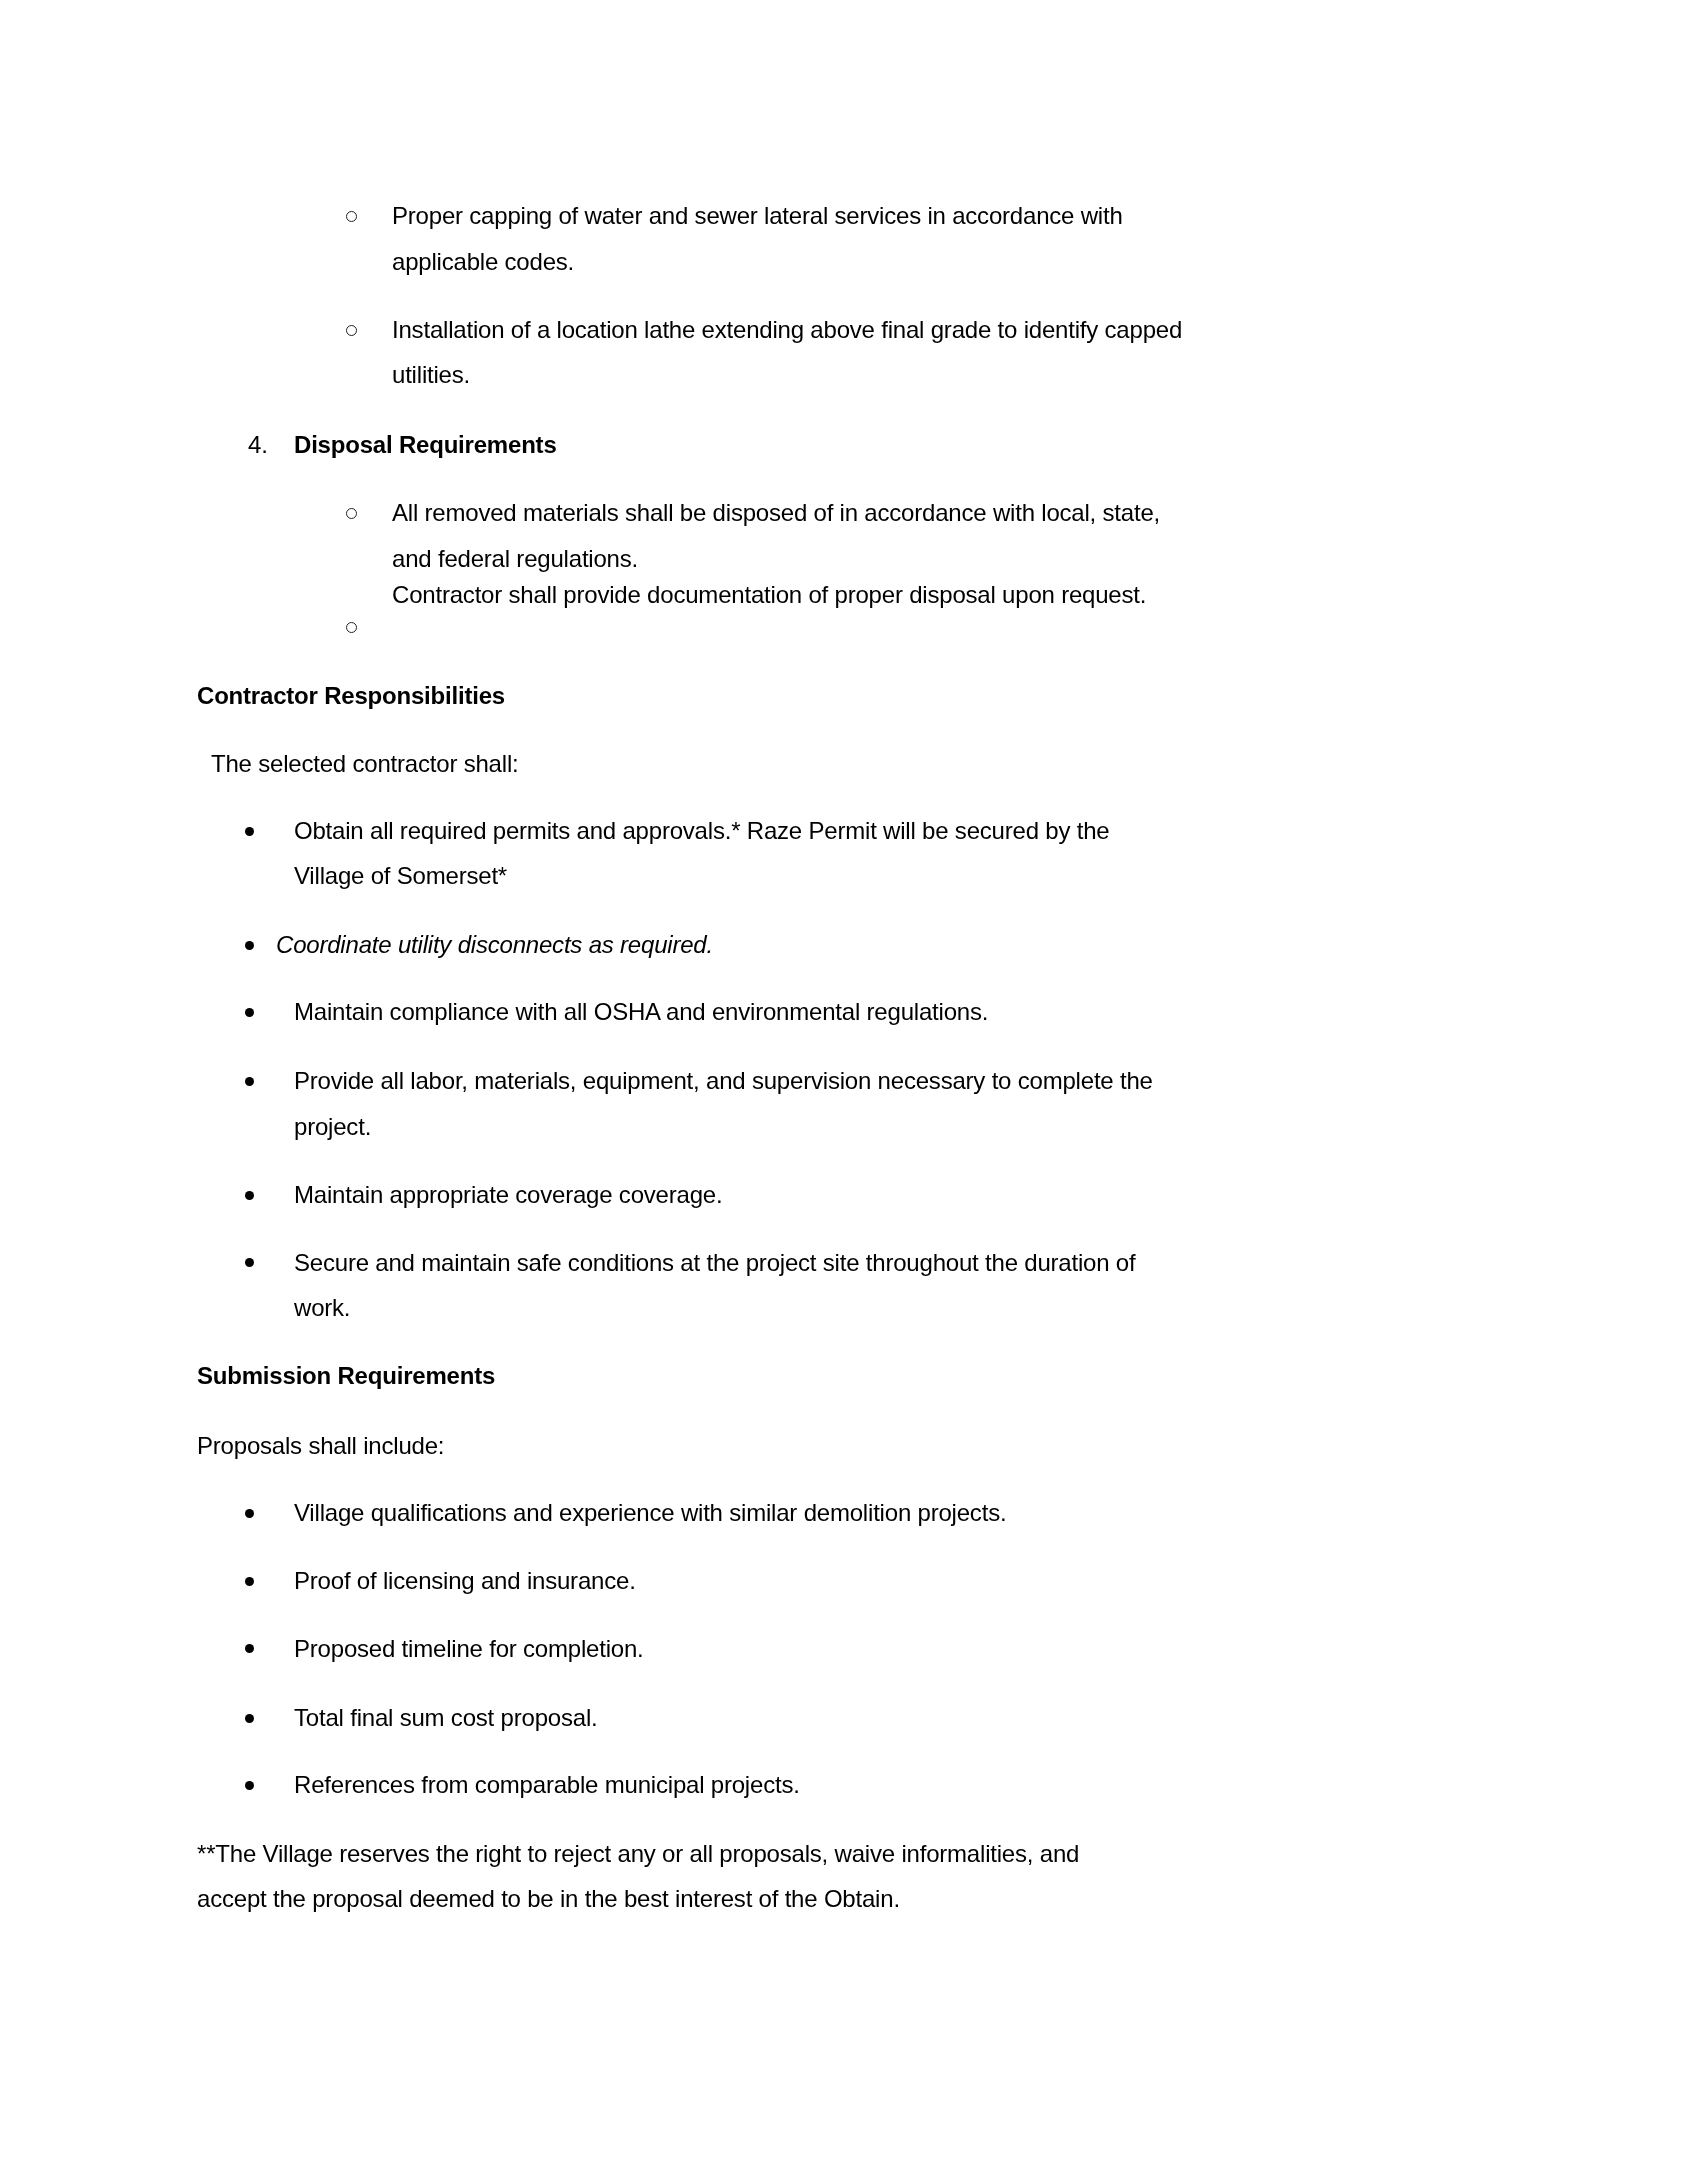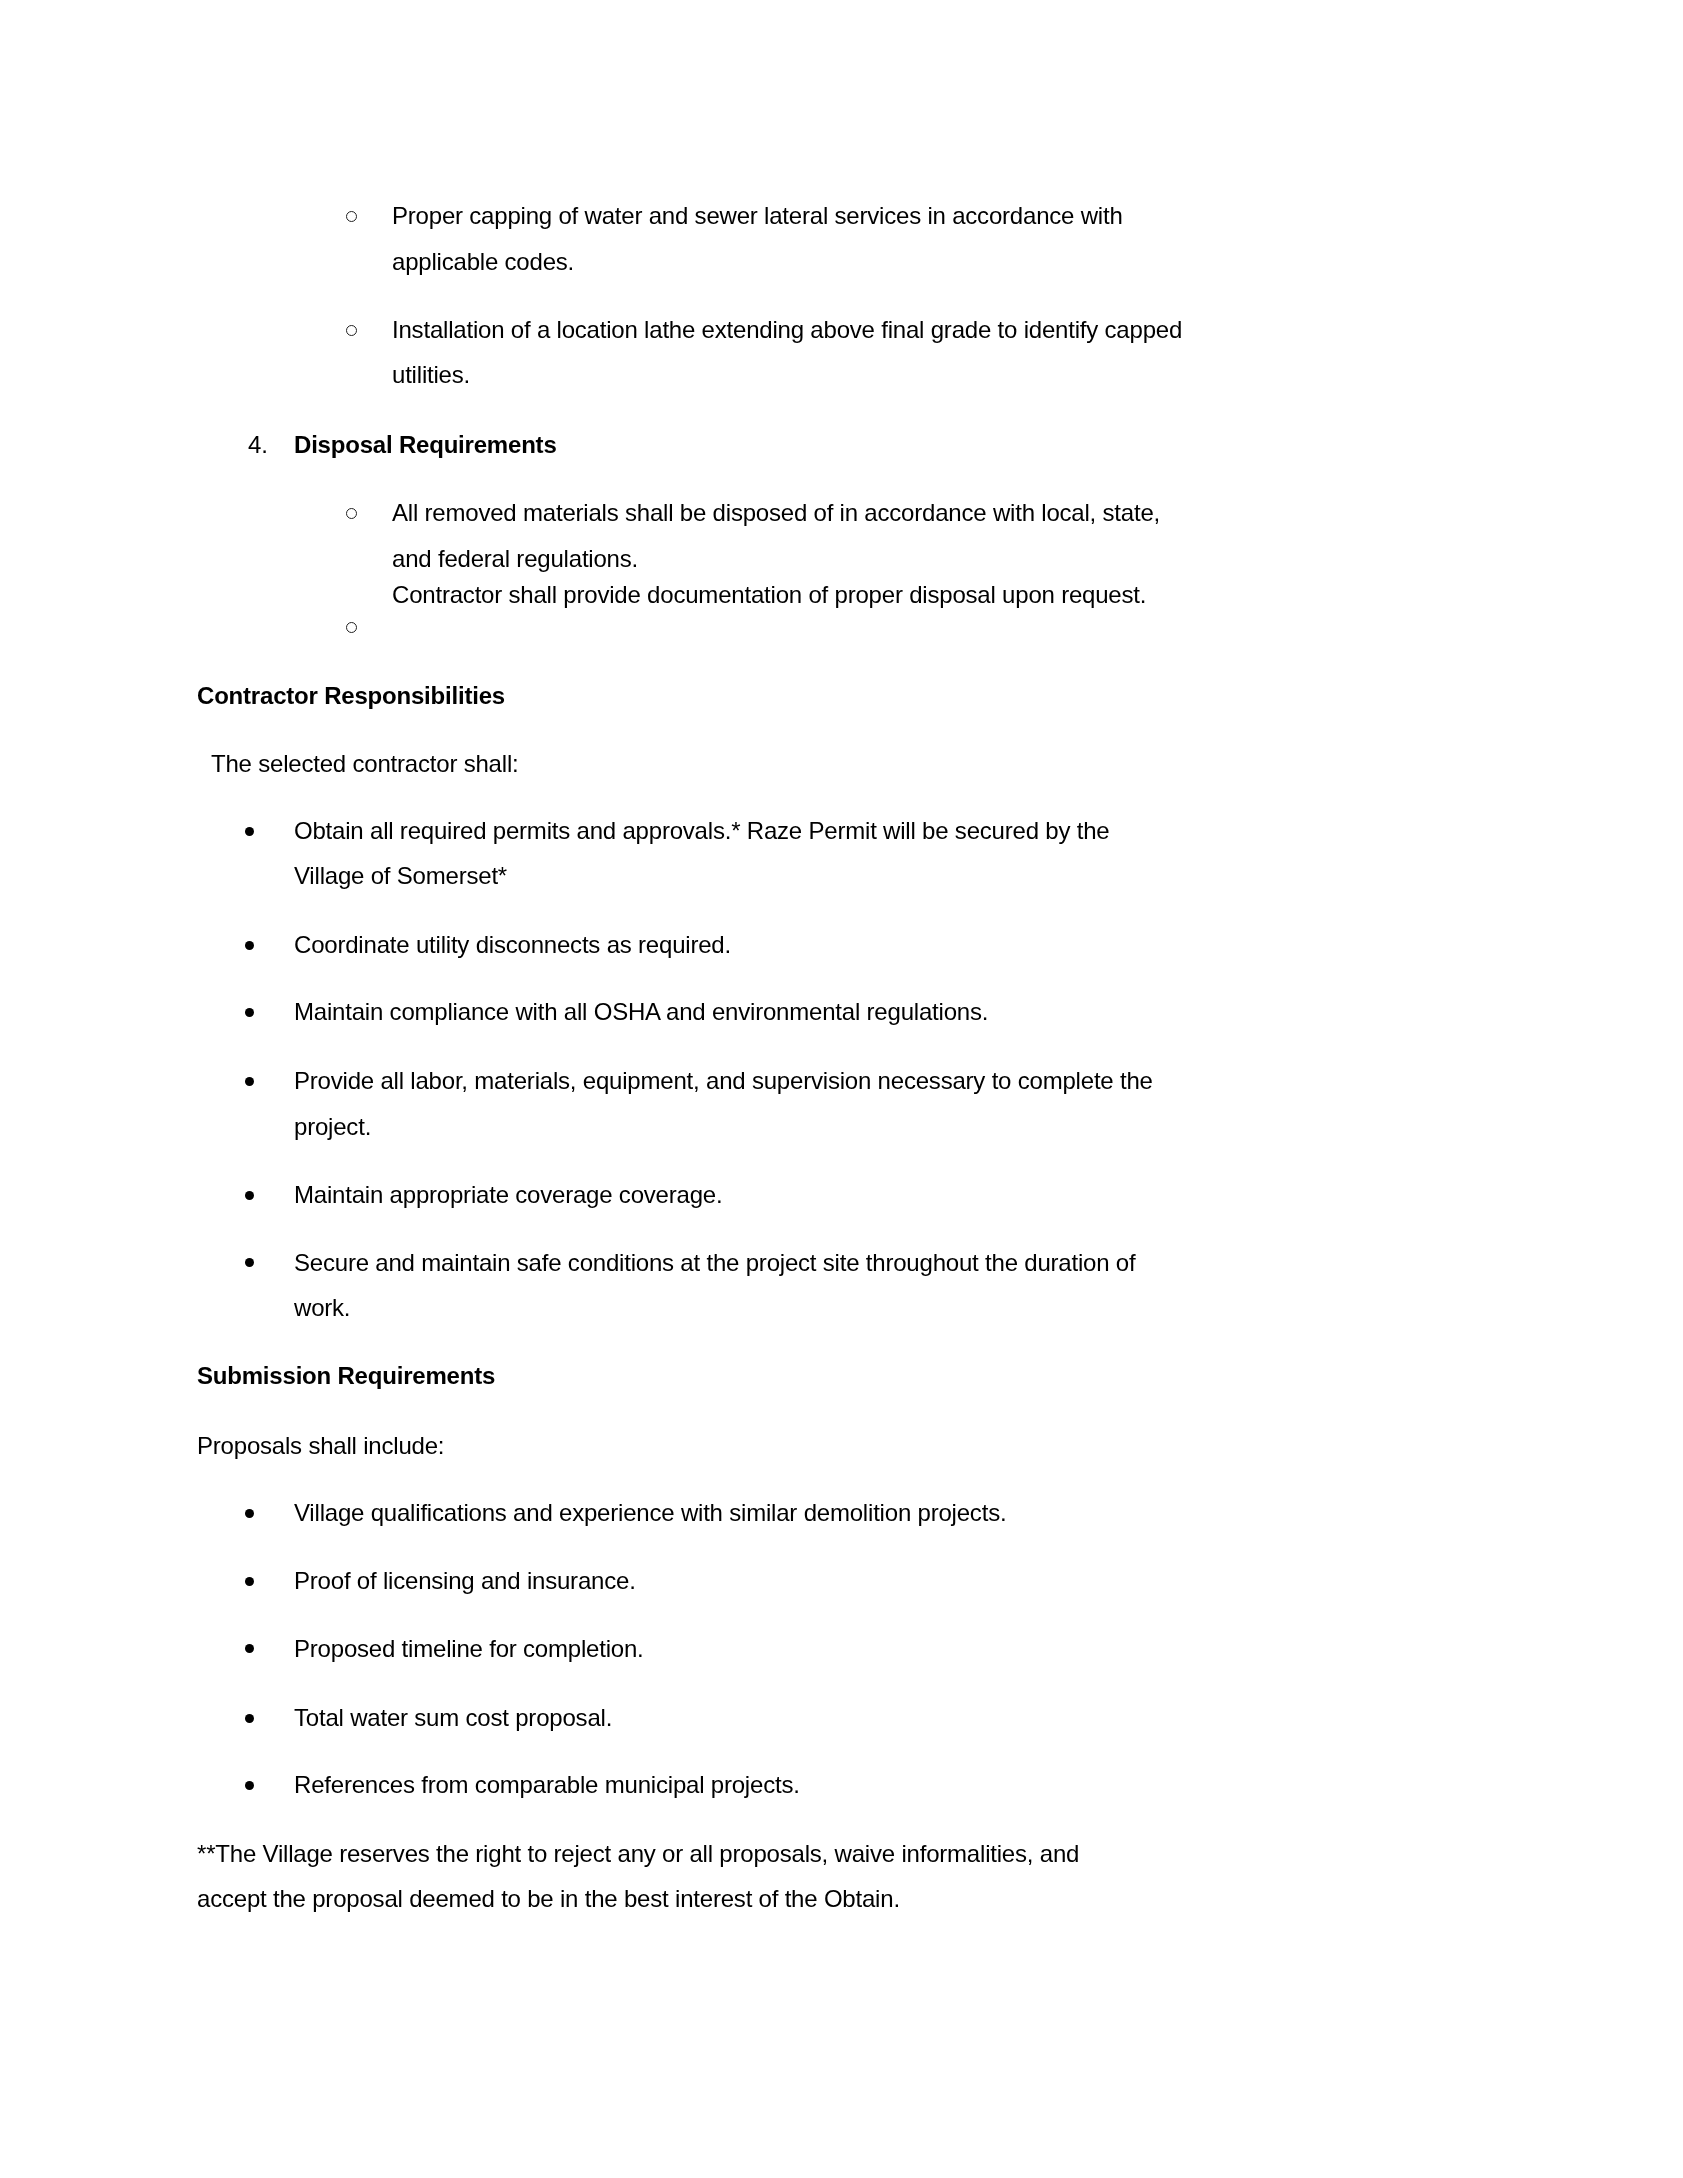--- a/index.html
+++ b/index.html
@@ -32,21 +32,21 @@
 <div class="line" style="left:392px; top:572px;">Contractor shall provide documentation of proper disposal upon request.</div>
 
 <div class="line bold" style="left:197px; top:673px;">Contractor Responsibilities</div>
 <div class="line" style="left:211px; top:741px;">The selected contractor shall:</div>
 
 <div class="dot-marker" style="left:245px; top:827px;"></div>
 <div class="line" style="left:294px; top:808px;">Obtain all required permits and approvals.* Raze Permit will be secured by the</div>
 <div class="line" style="left:294px; top:853px;">Village of Somerset*</div>
 
 <div class="dot-marker" style="left:245px; top:941px;"></div>
-<div class="line" style="left:294px; top:922px;">Coordinate utility disconnects as required.</div>
+<div class="line" style="left:276px; top:922px;font-style:italic;">Coordinate utility disconnects as required.</div>
 
 <div class="dot-marker" style="left:245px; top:1008px;"></div>
 <div class="line" style="left:294px; top:989px;">Maintain compliance with all OSHA and environmental regulations.</div>
 
 <div class="dot-marker" style="left:245px; top:1077px;"></div>
 <div class="line" style="left:294px; top:1058px;">Provide all labor, materials, equipment, and supervision necessary to complete the</div>
 <div class="line" style="left:294px; top:1104px;">project.</div>
 
 <div class="dot-marker" style="left:245px; top:1191px;"></div>
 <div class="line" style="left:294px; top:1172px;">Maintain appropriate coverage coverage.</div>
@@ -61,20 +61,20 @@
 <div class="dot-marker" style="left:245px; top:1509px;"></div>
 <div class="line" style="left:294px; top:1490px;">Village qualifications and experience with similar demolition projects.</div>
 
 <div class="dot-marker" style="left:245px; top:1577px;"></div>
 <div class="line" style="left:294px; top:1558px;">Proof of licensing and insurance.</div>
 
 <div class="dot-marker" style="left:245px; top:1644px;"></div>
 <div class="line" style="left:294px; top:1626px;">Proposed timeline for completion.</div>
 
 <div class="dot-marker" style="left:245px; top:1714px;"></div>
-<div class="line" style="left:294px; top:1695px;">Total water sum cost proposal.</div>
+<div class="line" style="left:294px; top:1695px;">Total final sum cost proposal.</div>
 
 <div class="dot-marker" style="left:245px; top:1781px;"></div>
 <div class="line" style="left:294px; top:1762px;">References from comparable municipal projects.</div>
 
 <div class="line" style="left:197px; top:1831px;">**The Village reserves the right to reject any or all proposals, waive informalities, and</div>
 <div class="line" style="left:197px; top:1876px;">accept the proposal deemed to be in the best interest of the Obtain.</div>
 
 
 </body></html>

